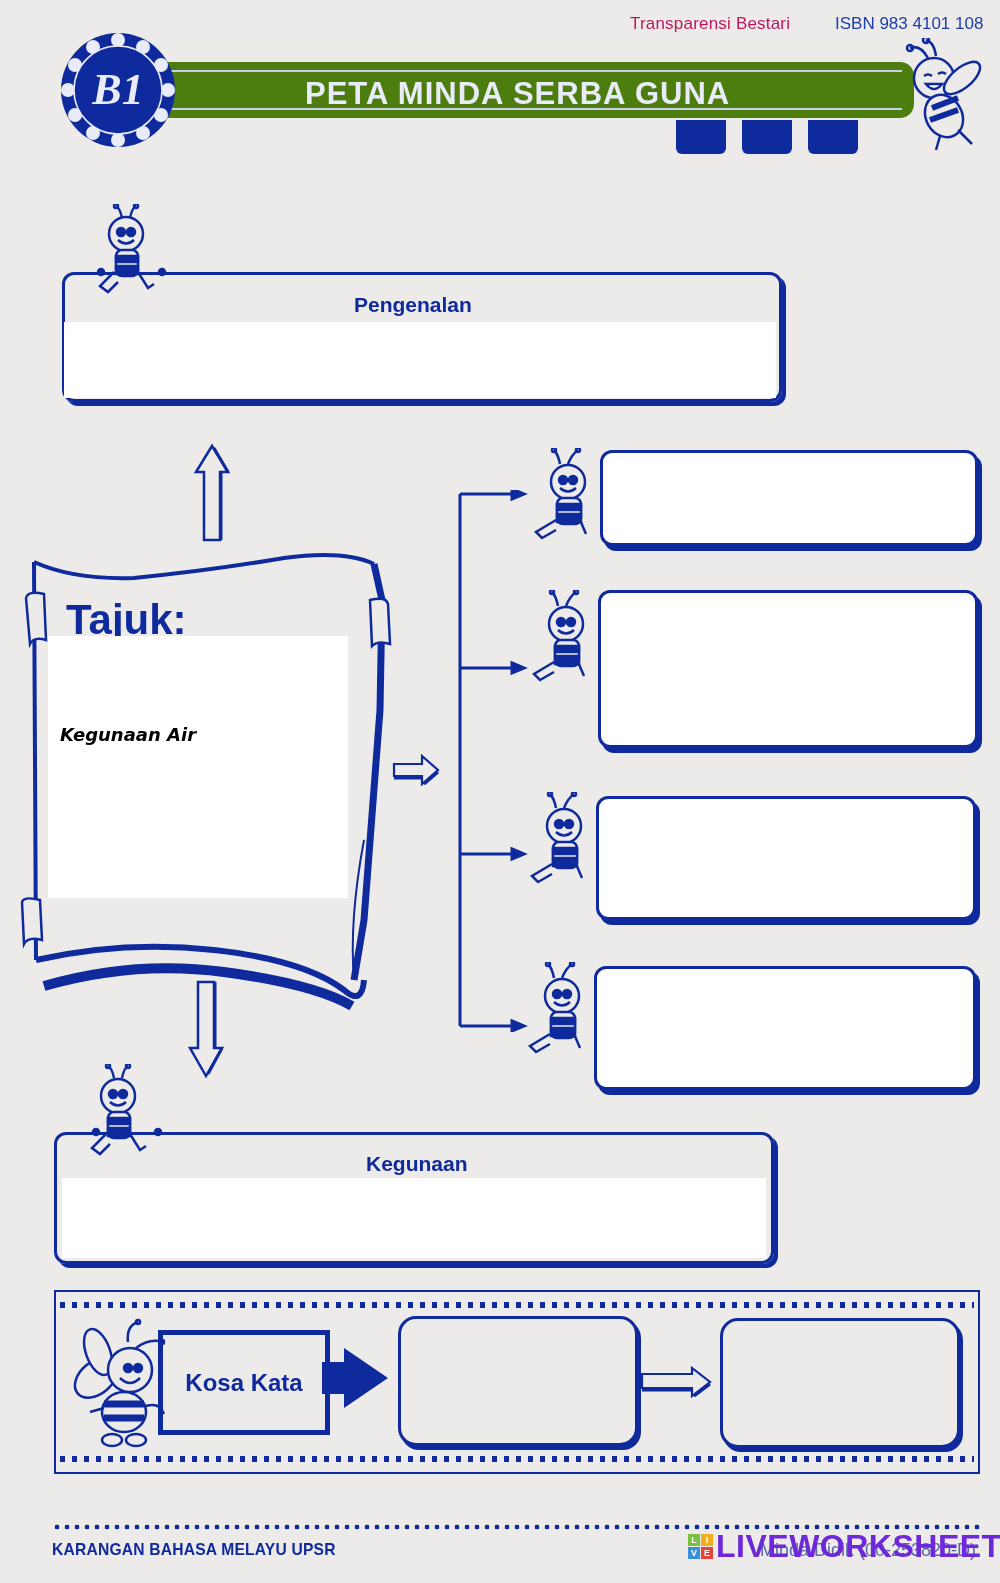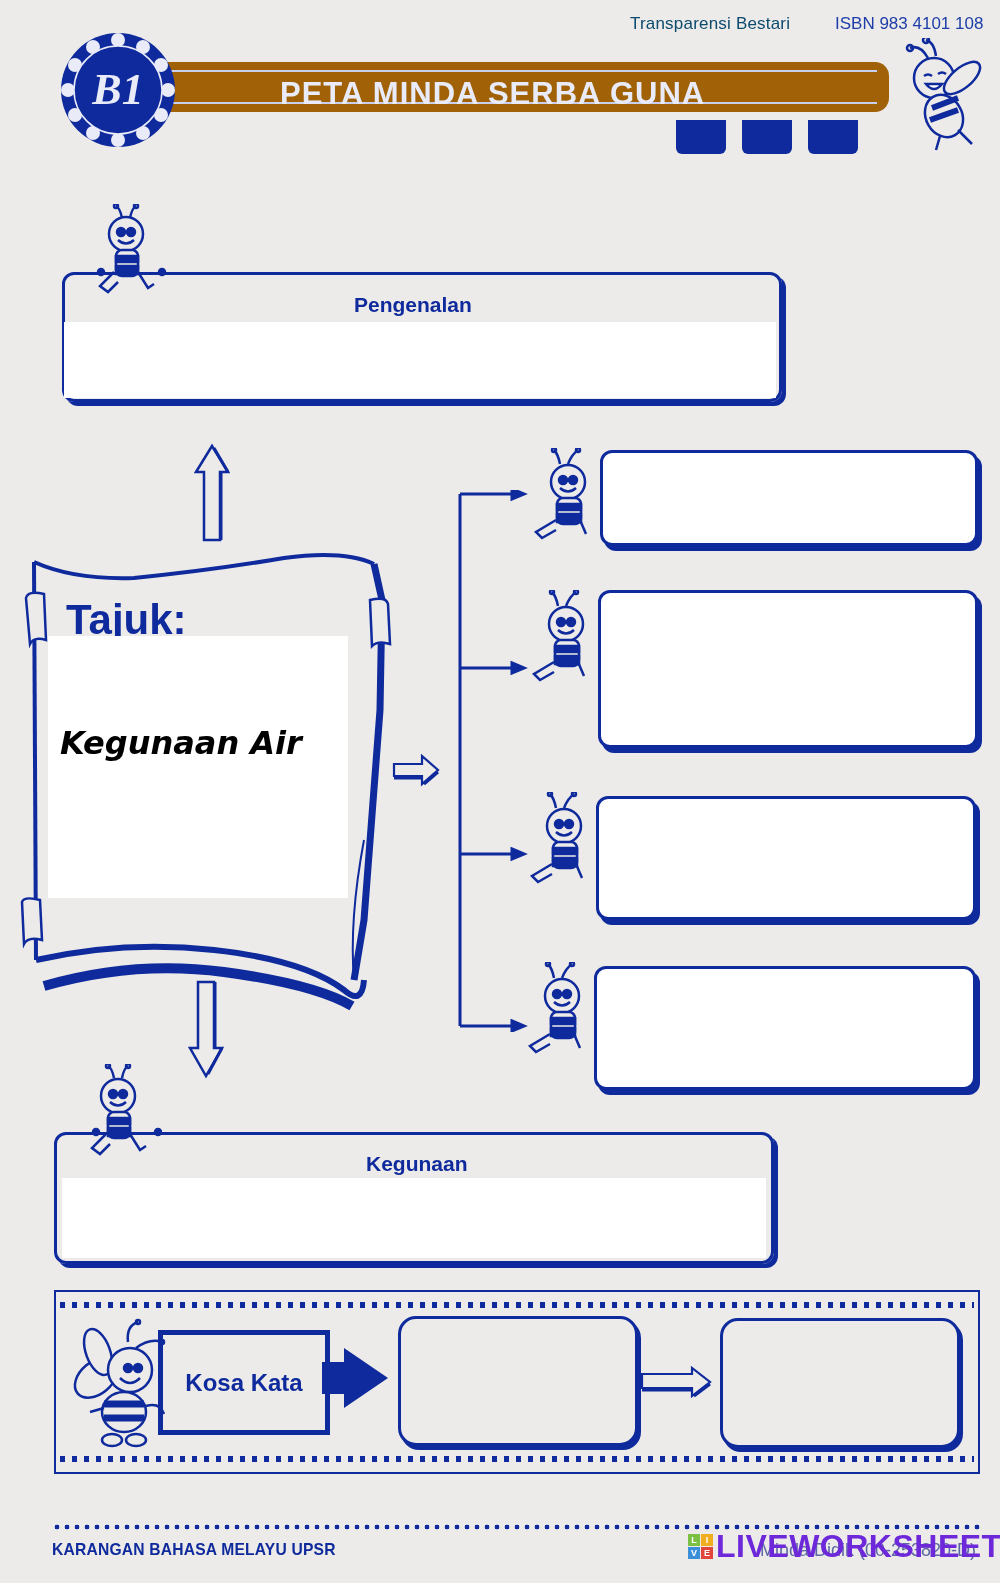--- a/index.html
+++ b/index.html
@@ -3,41 +3,41 @@
 <meta charset="utf-8">
 <style>
   html, body { margin:0; padding:0; }
   body {
     width:1000px; height:1583px; position:relative; overflow:hidden;
     background:#ecebe9;
     font-family:"Liberation Sans", sans-serif;
     color:#0f2a9c;
   }
   .abs { position:absolute; }
-  .publisher { top:14px; left:630px; font-size:17px; color:#0c4a6e; letter-spacing:0.2px; }
+  .publisher { top:14px; left:630px; font-size:17px; color:#be185d; letter-spacing:0.2px; }
   .isbn { top:14px; left:835px; font-size:17px; color:#1d3ea8; }
 
   
-  .banner-bar { top:62px; left:132px; width:757px; height:50px; background:#a16207; border-radius:0 14px 14px 0; }
+  .banner-bar { top:62px; left:157px; width:757px; height:56px; background:#4d7c0f; border-radius:0 14px 14px 0; }
   .banner-bar .inner-line-top { position:absolute; left:8px; right:12px; top:8px; height:2px; background:#c9d0ee; }
   .banner-bar .inner-line-bot { position:absolute; left:8px; right:12px; bottom:8px; height:2px; background:#c9d0ee; }
   .banner-title { position:absolute; left:148px; top:14px; font-size:31px; font-weight:bold; color:#e9ecf8; letter-spacing:1px; }
   .tooth { top:120px; height:34px; background:#0f2a9c; border-radius:0 0 6px 6px; }
   .b1-badge { top:32px; left:60px; width:116px; height:116px;font-style:italic; }
   .b1-text { position:absolute; left:0; top:0; width:116px; height:116px; line-height:116px; text-align:center;
              font-family:"Liberation Serif", serif; font-weight:bold; font-size:44px; color:#e9ecf8; }
 
   
   .section-frame { border:3px solid #0f2a9c; border-radius:12px; box-shadow:4px 4px 0 #0f2a9c; }
   .section-label { position:absolute; font-weight:bold; font-size:21px; color:#0f2a9c; }
   .answer-area { position:absolute; background:#ffffff; }
   .right-box { background:#ffffff; border:3px solid #0f2a9c; border-radius:12px; box-shadow:4px 5px 0 #0f2a9c; }
 
   .scroll-title { font-weight:bold; font-size:42px; color:#0f2a9c; }
-  .topic-text { font-family:"DejaVu Sans", sans-serif; font-weight:bold; font-style:italic; font-size:32px; color:#000; }
+  .topic-text { font-family:"DejaVu Sans", sans-serif; font-weight:bold; font-style:italic; font-size:18px; color:#000; }
 
   
   .vocab-strip { top:1290px; left:54px; width:922px; height:180px; border:2px solid #0f2a9c; }
   .dots-row { position:absolute; left:4px; right:4px; height:6px;
               background-image:repeating-linear-gradient(90deg,#0f2a9c 0 5px, transparent 5px 12px); }
   .kosa-box { top:1330px; left:158px; width:162px; height:95px; border:5px solid #0f2a9c; background:#ecebe9; }
   .kosa-label { position:absolute; width:100%; top:34px; text-align:center; font-weight:bold; font-size:24px; color:#0f2a9c; }
   .vocab-box { border:3px solid #0f2a9c; border-radius:18px; box-shadow:3px 4px 0 #0f2a9c; background:#ecebe9; }
 
   .footer-dots { top:1524px; left:52px; width:930px; height:6px;

